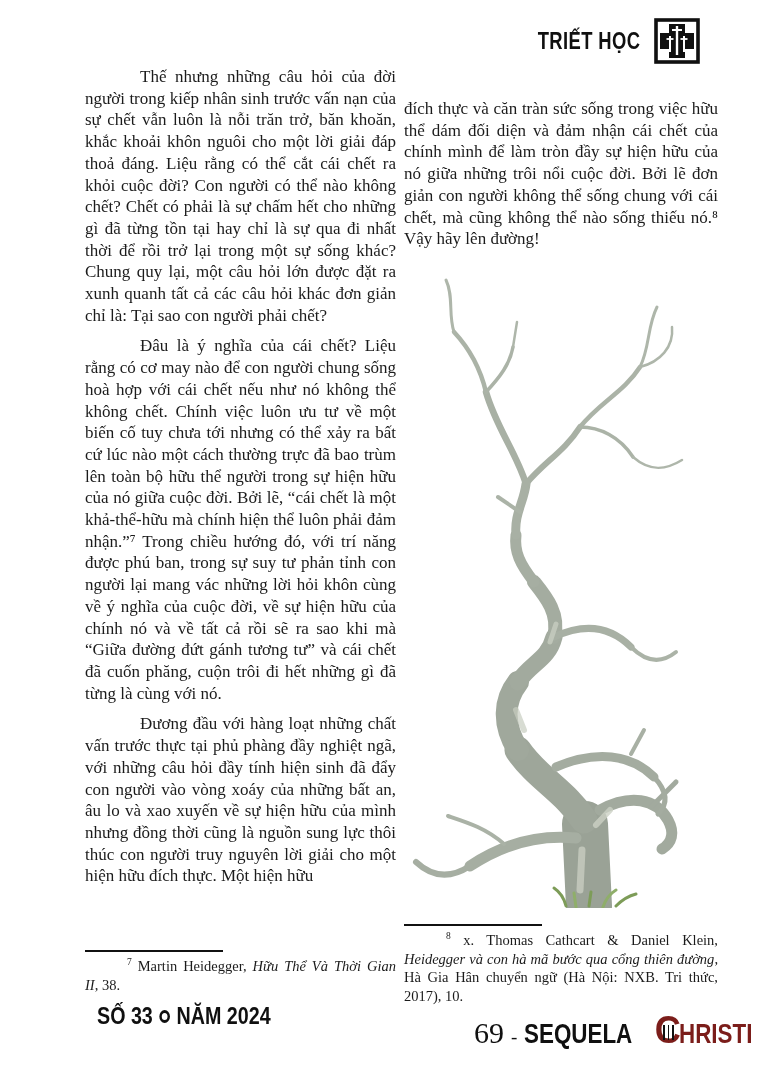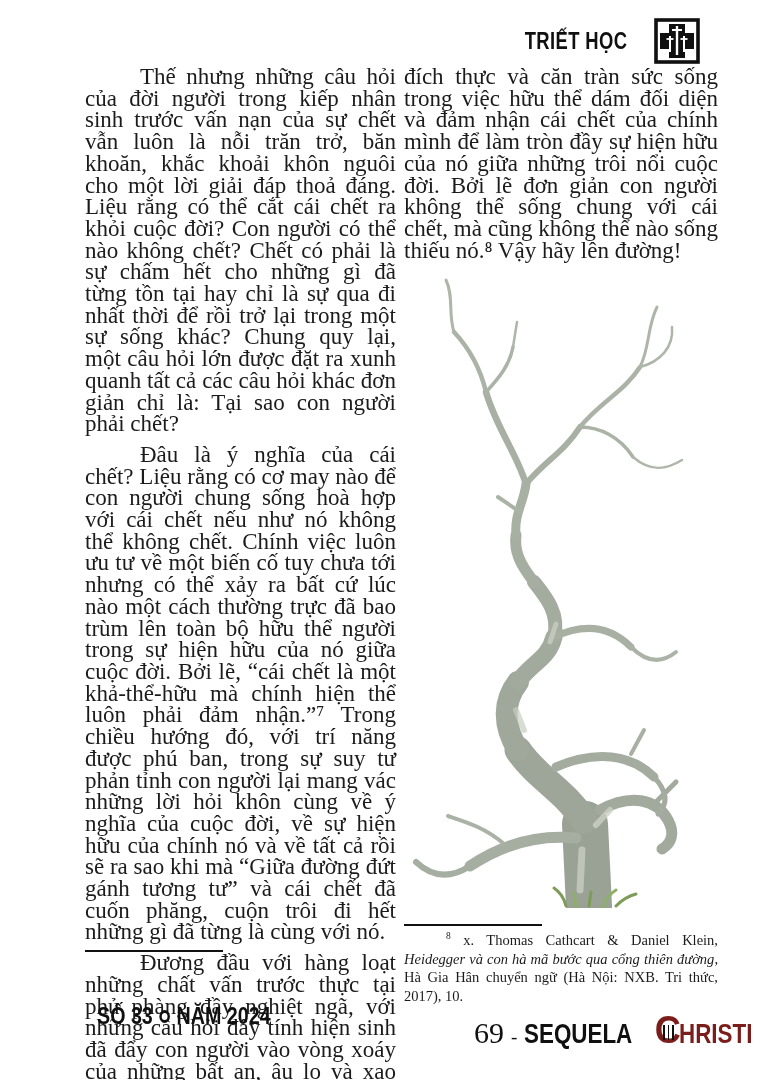--- a/index.html
+++ b/index.html
@@ -2,32 +2,32 @@
 <html><head>
 <meta charset="utf-8">
 <style>
   html,body { margin:0; padding:0; background:#e8e8e8; }
   .page {
     position:relative; width:760px; height:1080px; margin:0 auto;
     background:#ffffff; overflow:hidden;
     font-family:"Liberation Serif", serif; color:#1b1b1b;
   }
   
-  .header { position:absolute; top:18px; right:60px; display:flex; align-items:center; gap:27px; }
+  .header { position:absolute; top:18px; right:60px; display:flex; align-items:center; gap:14px; }
   .section-title {
     display:inline-block; font-family:"Liberation Sans", sans-serif; font-weight:700;
     font-size:23px; letter-spacing:0.5px; transform:scaleX(0.8); transform-origin:right center;
     color:#101010; white-space:nowrap;
   }
   .emblem { width:46px; height:46px; display:block; }
   
   .col { position:absolute; top:66px; }
   .col-left  { left:85px;  width:311px; }
-  .col-right { left:404px; width:314px; }
-  p.body-par { font-size:23px; line-height:21.7px; text-align:justify; margin:0 0 9px 0; text-indent:55px; }
+  .col-right { left:404px; width:314px;margin-top:32px; }
+  p.body-par { font-size:17px; line-height:21.7px; text-align:justify; margin:0 0 9px 0; text-indent:55px; }
   p.no-indent { text-indent:0; }
   
   .tree-figure { position:absolute; left:404px; top:250px; width:336px; height:658px; margin:0; }
   .tree-figure svg { display:block; }
   
   .footnote { position:absolute; font-size:14.5px; line-height:18.6px; text-align:justify; }
   .fn-left  { left:85px;  top:950px; width:311px; }
   .fn-right { left:404px; top:916px; width:314px;margin-top:8px; }
   .fn-rule { width:138px; height:2px; background:#111; margin:0 0 5px 0; }
   .footnote p { margin:0; text-indent:42px; }
@@ -133,20 +133,21 @@
         <path d="M172,657 L170,643" stroke="#8fae6a" stroke-width="3"></path>
         <path d="M185,656 L187,642" stroke="#7d9c58" stroke-width="3"></path>
         <path d="M199,657 C202,648 207,643 212,640" stroke="#8fae6a" stroke-width="3"></path>
         <path d="M212,656 C218,650 224,646 232,644" stroke="#7d9c58" stroke-width="3"></path>
       </g>
     </svg>
   </figure>
 
   <div class="footnote fn-left">
     <div class="fn-rule"></div>
+    <p><sup>7</sup><span> Martin Heidegger, </span><i>Hữu Thể Và Thời Gian II</i><span>, 38.</span></p>
   </div>
 
   <div class="footnote fn-right">
     <div class="fn-rule"></div>
     <p><sup>8</sup><span> x. Thomas Cathcart &amp; Daniel Klein, </span><i>Heidegger và con hà mã bước qua cổng thiên đường</i><span>, Hà Gia Hân chuyển ngữ (Hà Nội: NXB. Tri thức, 2017), 10.</span></p>
   </div>
 
   <div class="footer-left">
     <span>SỐ 33</span>
     <span class="donut"></span>

